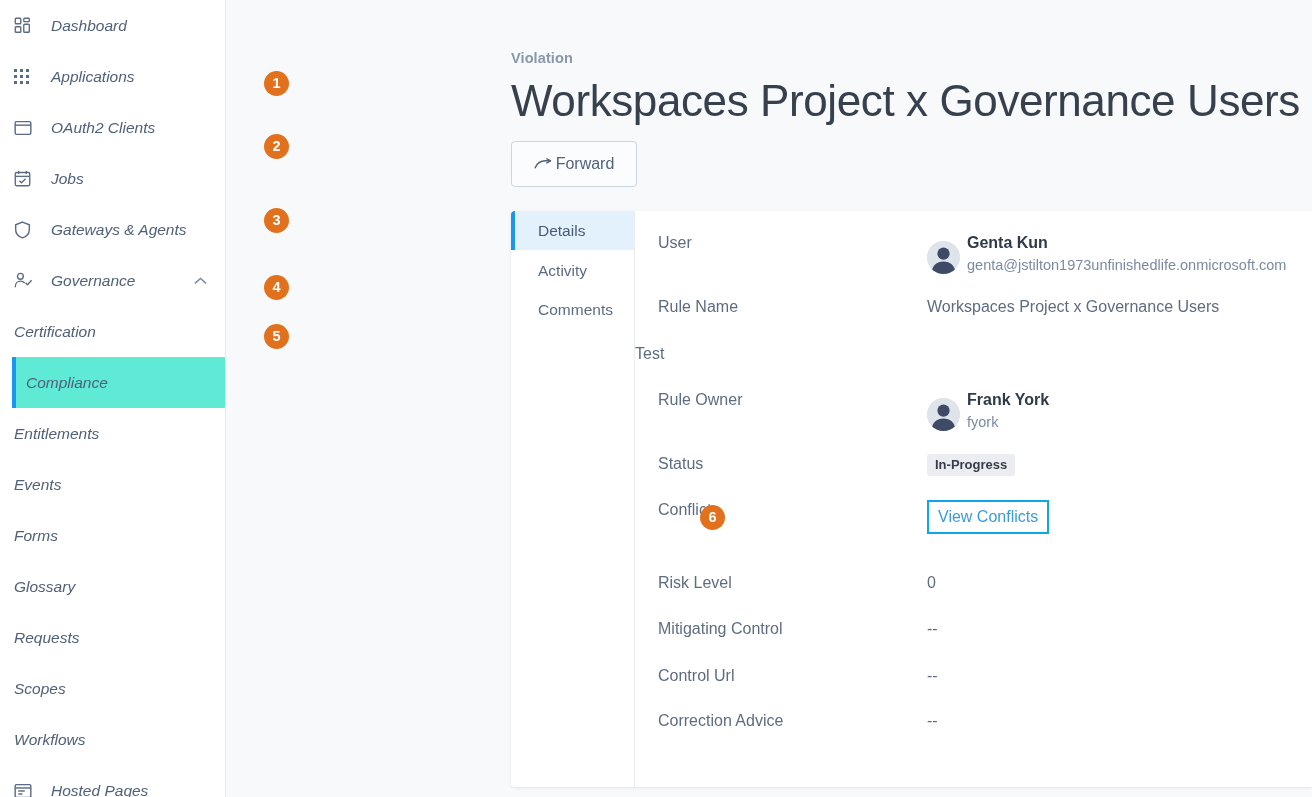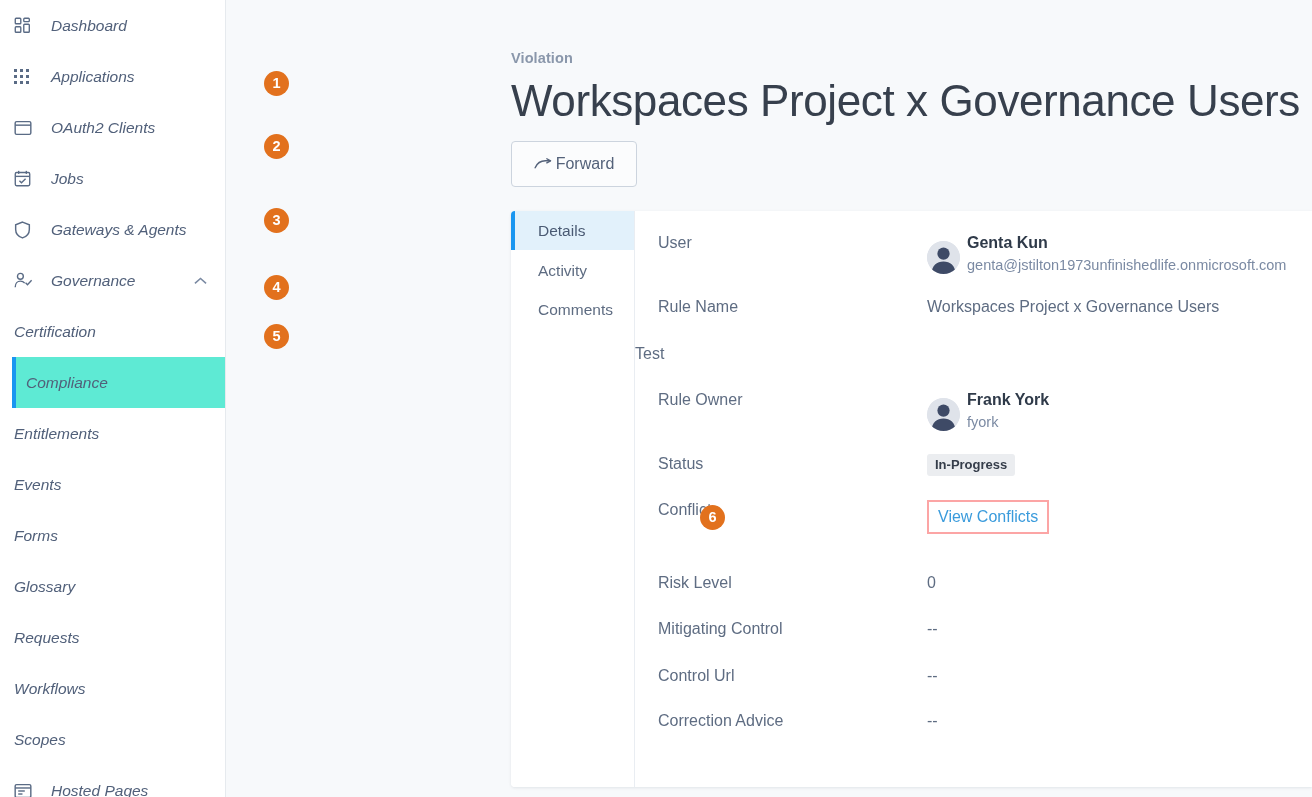--- a/index.html
+++ b/index.html
@@ -169,21 +169,21 @@
     background: #ebedf0;
     color: #353d4a;
     font-size: 13px; font-weight: 700;
     padding: 4px 8px 4px 8px;
     border-radius: 3px;
     line-height: 1.1;
   }
 
   .conflict-link-wrap {
     display: inline-block;
-    border: 2px solid #fca5a5;
+    border: 2px solid #0ea5e9;
     padding: 5px 9px 6px 9px;
     position: relative;
   }
   .conflict-link {
     color: #3a9bdc; font-size: 16px; text-decoration: none; cursor: pointer;
     white-space: nowrap;
   }
 
   
   .badge {
@@ -311,25 +311,25 @@
 
     <div class="nav-item child">
       <span class="lbl">Glossary</span>
     </div>
 
     <div class="nav-item child">
       <span class="lbl">Requests</span>
     </div>
 
     <div class="nav-item child">
+      <span class="lbl">Scopes</span>
+    </div>
+
+    <div class="nav-item child">
       <span class="lbl">Workflows</span>
-    </div>
-
-    <div class="nav-item child">
-      <span class="lbl">Scopes</span>
     </div>
 
     <div class="nav-item">
       <span class="ic">
         <svg width="18" height="16" viewBox="0 0 20 18" fill="none" stroke="#5a6b85" stroke-width="1.6">
           <rect x="1.2" y="1.8" width="17.6" height="14.4" rx="1.6"></rect>
           <line x1="1.2" y1="5.6" x2="18.8" y2="5.6"></line>
           <line x1="4.6" y1="9" x2="12" y2="9"></line>
           <line x1="4.6" y1="12.4" x2="9.4" y2="12.4"></line>
         </svg>

